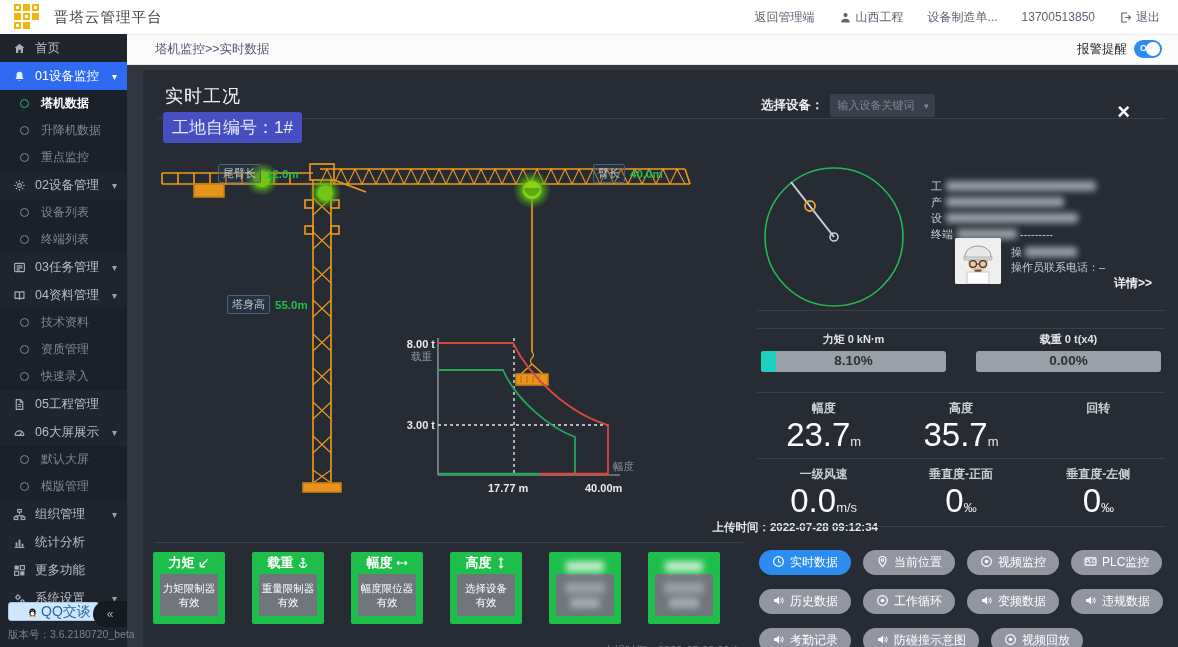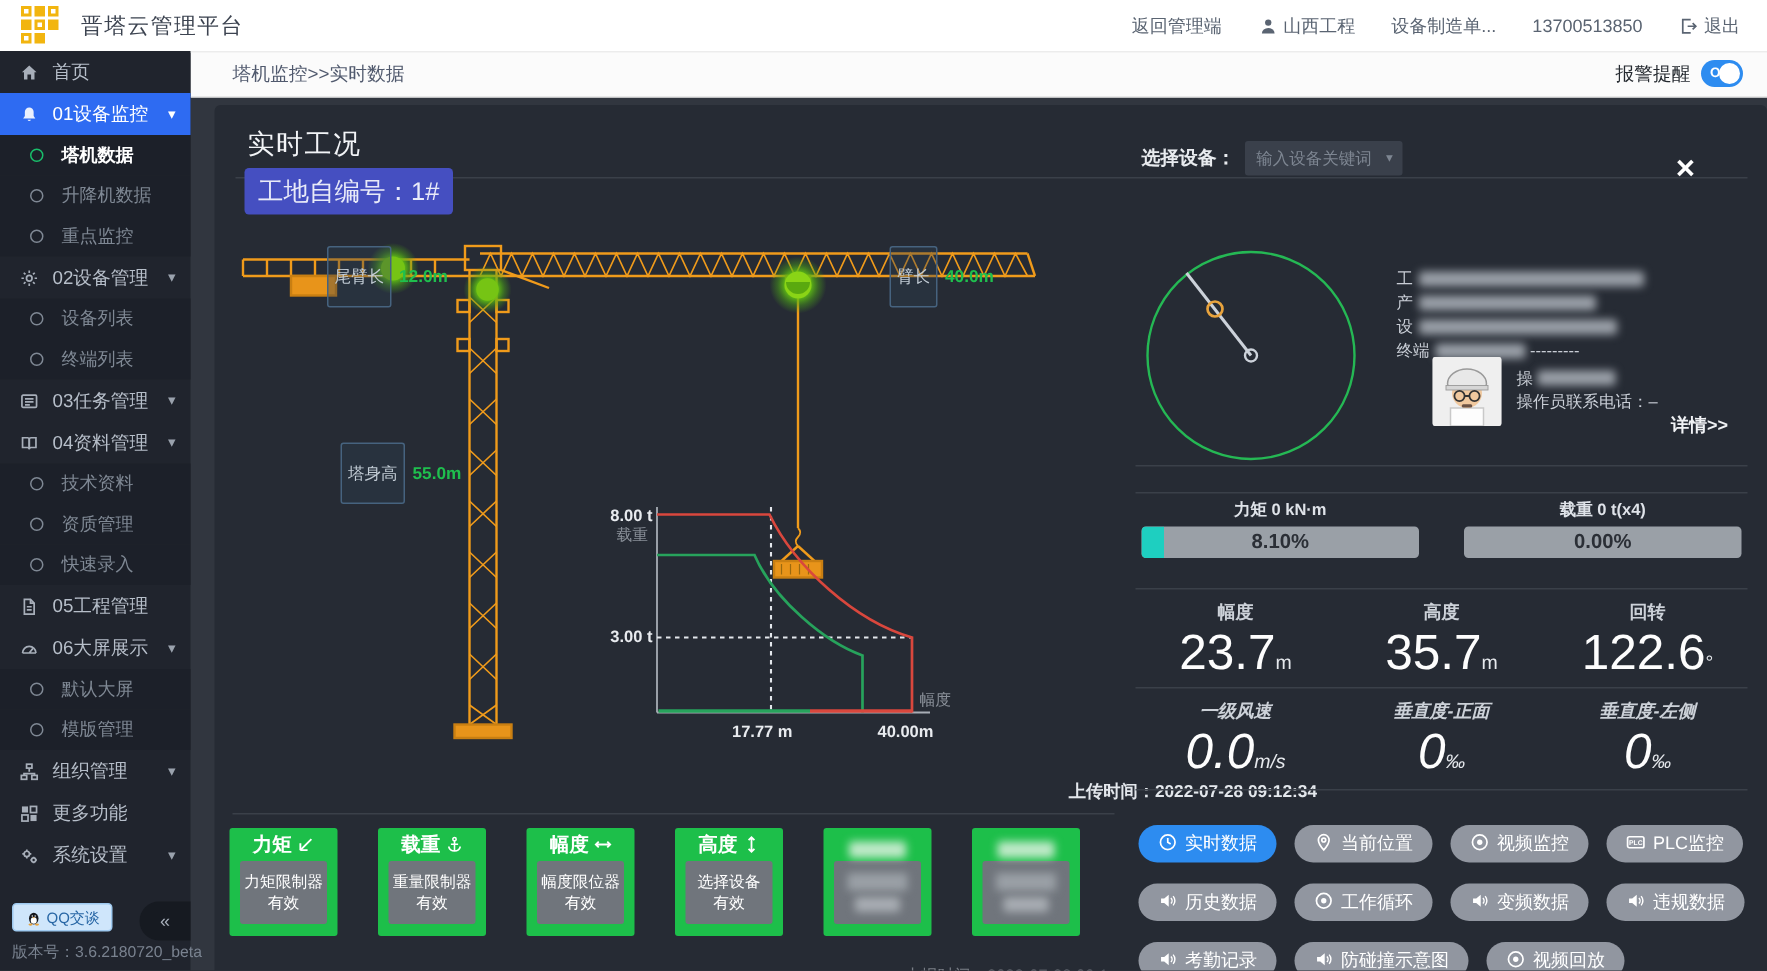--- a/index.html
+++ b/index.html
@@ -32,36 +32,36 @@
   .sb-item{height:28px;display:flex;align-items:center;font-size:12.5px;color:#b6bec9;cursor:pointer;position:relative;}
   .sb-item .icon{width:13px;height:13px;margin-left:13px;margin-right:9px;display:inline-flex;opacity:.9;}
   .sb-item .icon svg{width:13px;height:13px;}
   .sb-item .caret{margin-left:auto;margin-right:10px;font-size:10px;color:#9aa2ad;}
   .sb-item.active{background:#2e6bf2;color:#ffffff;}
   .sb-item.active .caret{color:#fff;}
   .sb-sub{height:27px;display:flex;align-items:center;font-size:12px;color:#7f8894;background:#1c2029;cursor:pointer;}
   .sb-sub .bullet{width:7px;height:7px;border-radius:50%;border:1.4px solid #7f8894;margin-left:20px;margin-right:12px;flex:0 0 auto;}
   .sb-sub.active{color:#ffffff;font-weight:bold;}
   .sb-sub.active .bullet{border-color:#19be6b;}
-  .qq-btn{position:absolute;left:8px;bottom:26px;height:17px;padding:0 7px 0 8px;background:#cfe6fb;border:1px solid #9ec9ef;
-          border-radius:3px;display:flex;align-items:center;gap:3px;font-size:10px;color:#2766a5;cursor:pointer;}
+  .qq-btn{position:absolute;left:8px;bottom:26px;height:17px;padding:0 7px 0 18px;background:#cfe6fb;border:1px solid #9ec9ef;
+          border-radius:3px;display:flex;align-items:center;gap:3px;font-size:14px;color:#2766a5;cursor:pointer;}
   .qq-btn svg{width:11px;height:12px;}
   .collapse-btn{position:absolute;right:0;bottom:20px;width:34px;height:26px;background:#161a21;border-radius:13px 0 0 13px;
           color:#aab2bd;font-size:12px;display:flex;align-items:center;justify-content:center;cursor:pointer;}
   .version{position:absolute;left:8px;bottom:5px;font-size:10.5px;color:#79828f;white-space:nowrap;}
   
   .content{position:absolute;left:127px;top:64px;width:1051px;height:583px;background:#31363f;}
   .panel{position:absolute;left:16px;top:6px;width:1035px;height:577px;background:#262b34;border-radius:4px 4px 0 0;}
   .panel-title{position:absolute;left:22px;top:14px;font-size:18px;color:#f2f4f7;letter-spacing:1px;}
   .hline{position:absolute;background:#3a4049;height:1px;}
   .badge{position:absolute;left:20px;top:42px;background:#454fc1;color:#e8eaf8;font-size:17px;
          padding:4px 9px;border-radius:3px;}
   
   .crane-label{position:absolute;display:flex;align-items:center;gap:5px;font-size:11px;}
-  .crane-label .box{border:1px solid #46637f;background:rgba(45,64,84,.35);color:#c3cdd6;padding:12px 4px;border-radius:2px;}
+  .crane-label .box{border:1px solid #46637f;background:rgba(45,64,84,.35);color:#c3cdd6;padding:1px 4px;border-radius:2px;}
   .crane-label .val{color:#1fbf4e;font-weight:bold;font-size:11.5px;}
   .chart-lbl{position:absolute;font-size:11px;color:#e8ebef;font-weight:bold;white-space:nowrap;}
   .chart-lbl.dim{color:#8a9099;font-weight:normal;font-size:10.5px;}
   .upload-time{position:absolute;right:300px;top:450px;font-size:11.5px;color:#e3e7ec;font-weight:bold;}
   
   .status-row{position:absolute;left:10px;top:482px;display:flex;gap:27px;}
   .status-box{width:72px;height:72px;background:#1dbf4a;border-radius:2px;display:flex;flex-direction:column;align-items:center;}
   .status-box .ttl{display:flex;align-items:flex-end;gap:3px;color:#fff;font-size:13px;font-weight:bold;margin-top:3px;height:17px;}
   .status-box .ttl svg{width:12px;height:12px;}
   .status-box .inner{width:58px;height:42px;background:#70757c;border-radius:2px;margin-top:2px;
@@ -278,20 +278,31 @@
             <rect x="10.1" y="11" width="4.4" height="3.2"></rect>
             <path d="M8 5v3M3.7 11V9.5h8.6V11"></path>
           </svg>
         </span>
         <span>组织管理</span>
         <span class="caret">▾</span>
       </div>
       <div class="sb-item">
         <span class="icon">
           <svg viewBox="0 0 16 16" fill="none" stroke="currentColor" stroke-width="1.4">
+            <path d="M2 14h12"></path>
+            <rect x="3.2" y="8" width="2.2" height="5" fill="currentColor" stroke="none"></rect>
+            <rect x="6.9" y="4.5" width="2.2" height="8.5" fill="currentColor" stroke="none"></rect>
+            <rect x="10.6" y="9.5" width="2.2" height="3.5" fill="currentColor" stroke="none"></rect>
+          </svg>
+        </span>
+        <span>统计分析</span>
+      </div>
+      <div class="sb-item">
+        <span class="icon">
+          <svg viewBox="0 0 16 16" fill="none" stroke="currentColor" stroke-width="1.4">
             <rect x="2" y="2" width="5" height="5" fill="currentColor" stroke="none"></rect>
             <rect x="9" y="2" width="5" height="5"></rect>
             <rect x="2" y="9" width="5" height="5"></rect>
             <rect x="9" y="9" width="5" height="5" fill="currentColor" stroke="none"></rect>
           </svg>
         </span>
         <span>更多功能</span>
       </div>
       <div class="sb-item">
         <span class="icon">
@@ -583,25 +594,24 @@
         <div class="metric">
           <div class="m-label">幅度</div>
           <div class="m-value">23.7<span class="m-unit">m</span></div>
         </div>
         <div class="metric">
           <div class="m-label">高度</div>
           <div class="m-value">35.7<span class="m-unit">m</span></div>
         </div>
         <div class="metric">
           <div class="m-label">回转</div>
-          <div class="m-value">122.6<span class="m-unit">°</span></div>
         </div>
       </div>
     <div class="hline" style="left:614px;top:388px;width:408px;"></div>
-    <div class="metrics" id="metrics-row2" style="top:396px;font-style:italic;">
+    <div class="metrics" id="metrics-row2" style="top:396px;">
         <div class="metric">
           <div class="m-label">一级风速</div>
           <div class="m-value">0.0<span class="m-unit">m/s</span></div>
         </div>
         <div class="metric">
           <div class="m-label">垂直度-正面</div>
           <div class="m-value">0<span class="m-unit">‰</span></div>
         </div>
         <div class="metric">
           <div class="m-label">垂直度-左侧</div>

